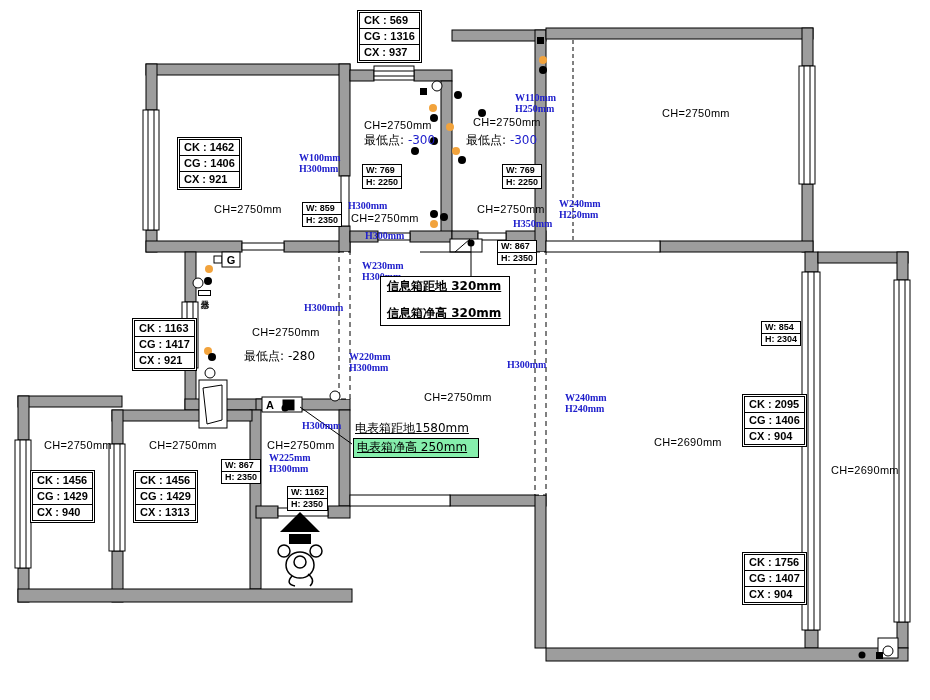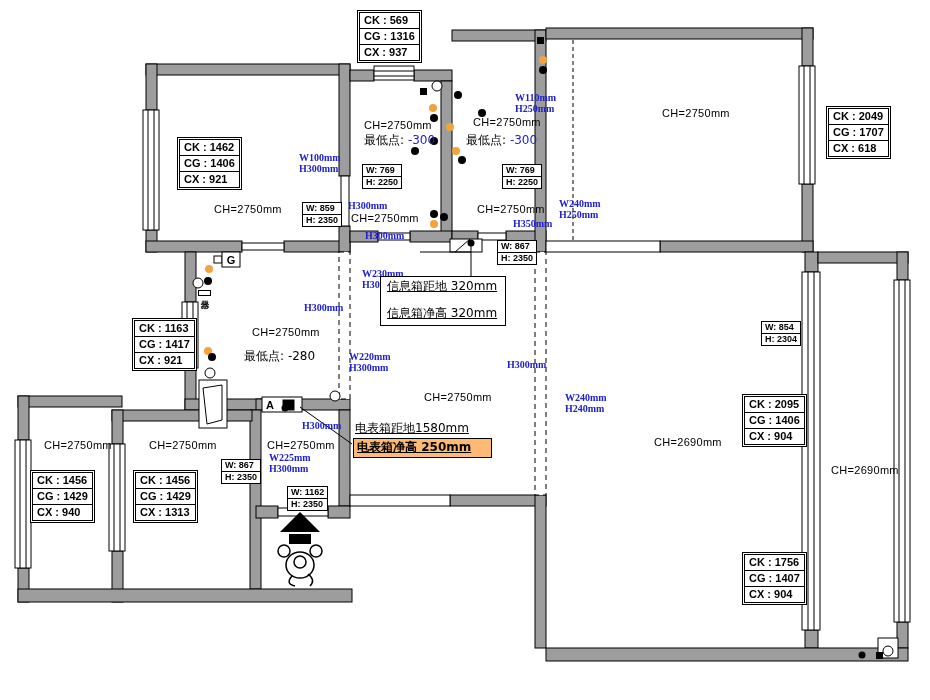--- a/index.html
+++ b/index.html
@@ -20,22 +20,22 @@
   
   .ch{font-size:11px;color:#000;white-space:nowrap;letter-spacing:.3px;}
   
   .bluedim{font-family:Liberation Serif, serif;font-weight:700;font-size:10px;
            line-height:11px;color:#2020cc;white-space:nowrap;}
   
   .note{font-size:12px;color:#000;white-space:nowrap;
         font-family:"DejaVu Sans",sans-serif;text-align:right;}
   .note .blue{color:#2020cc;}
   .underline{text-decoration:underline;}
-  .noteframe{border:1px solid #000;background:#fff;padding:1px 8px 3px 6px;}
-  .meterframe{border:1px solid #000;background:#fdba74;padding:0 20px 1px 3px;font-weight:bold;}
+  .noteframe{border:1px solid #000;background:#fff;padding:1px 8px 3px 6px;font-weight:bold;}
+  .meterframe{border:1px solid #000;background:#86efac;padding:0 11px 1px 3px;}
   .vtext{writing-mode:vertical-rl;text-orientation:upright;font-size:9px;
          line-height:11px;border:1px solid #000;background:#fff;
          padding:2px 0;color:#000;}
 </style>
 </head>
 <body>
 
 <div class="plan">
 
 <svg class="abs" style="left:0;top:0" width="930" height="700" viewBox="0 0 930 700">
@@ -196,25 +196,20 @@
     <circle cx="300" cy="562" r="6" fill="none" stroke="#000" stroke-width="1.5"></circle>
     <path d="M292,576 q-7,8 3,10 M308,574 q8,6 2,12" fill="none" stroke="#000" stroke-width="1.5"></path>
   </g>
 </svg>
 
 <div class="abs ckbox" style="left:357px;top:10px">
   <div class="row">CK : 569</div>
   <div class="row">CG : 1316</div>
   <div class="row">CX : 937</div>
 </div>
-<div class="abs ckbox" style="left:826px;top:106px">
-  <div class="row">CK : 2049</div>
-  <div class="row">CG : 1707</div>
-  <div class="row">CX : 618</div>
-</div>
 <div class="abs ckbox" style="left:177px;top:137px">
   <div class="row">CK : 1462</div>
   <div class="row">CG : 1406</div>
   <div class="row">CX : 921</div>
 </div>
 <div class="abs ckbox" style="left:132px;top:318px">
   <div class="row">CK : 1163</div>
   <div class="row">CG : 1417</div>
   <div class="row">CX : 921</div>
 </div>
@@ -290,21 +285,21 @@
   <div>W110mm</div>
   <div>H250mm</div>
 </div>
 <div class="abs bluedim" style="left:348px;top:200px">H300mm</div>
 <div class="abs bluedim" style="left:365px;top:230px">H300mm</div>
 <div class="abs bluedim" style="left:513px;top:218px">H350mm</div>
 <div class="abs bluedim" style="left:559px;top:198px">
   <div>W240mm</div>
   <div>H250mm</div>
 </div>
-<div class="abs bluedim" style="left:362px;top:268px">
+<div class="abs bluedim" style="left:362px;top:260px">
   <div>W230mm</div>
   <div>H300mm</div>
 </div>
 <div class="abs bluedim" style="left:304px;top:302px">H300mm</div>
 <div class="abs bluedim" style="left:349px;top:351px">
   <div>W220mm</div>
   <div>H300mm</div>
 </div>
 <div class="abs bluedim" style="left:507px;top:359px">H300mm</div>
 <div class="abs bluedim" style="left:565px;top:392px">

